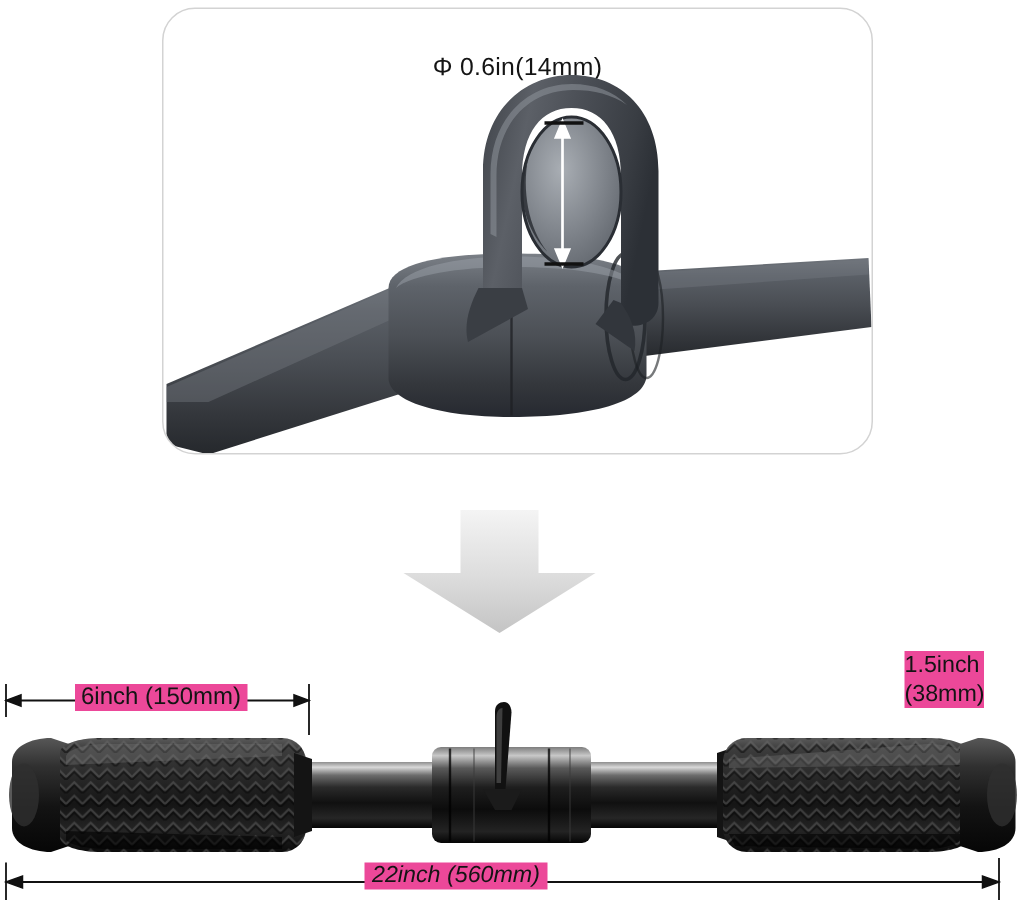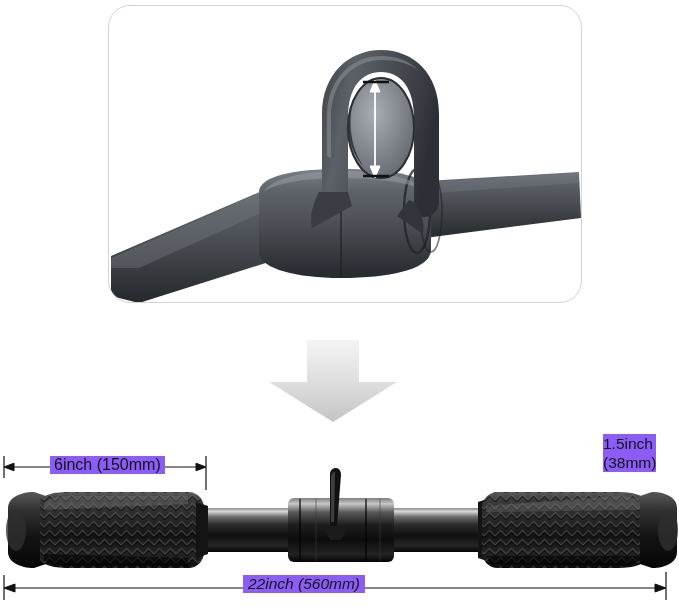--- a/index.html
+++ b/index.html
@@ -64,21 +64,21 @@
     top: 430px;
     width: 679px;
     height: 177px;
   }
 
   .dim-label {
     position: absolute;
     font-size: 16px;
     color: #141414;
     white-space: nowrap;
-    background: #8b5cf6;
+    background: #ec4899;
   }
 
   #label-grip {
     left: 50px;
     top: 456px;
     padding: 0 4px;
     font-size: 16px;
   }
   #label-height {
     left: 603px;
@@ -93,20 +93,21 @@
     padding: 0 5px;
     font-size: 15.5px;
     font-style: italic;
   }
 </style>
 </head>
 <body>
 
 <div id="detail-panel">
 
+  <div id="detail-caption">Φ 0.6in(14mm)</div>
 
   <svg class="svg-layer" width="474" height="298" viewBox="0 0 474 298">
     <defs>
       <linearGradient id="barDetail" x1="0" y1="0" x2="0" y2="1">
         <stop offset="0%" stop-color="#6f747b"></stop>
         <stop offset="18%" stop-color="#5a5f66"></stop>
         <stop offset="45%" stop-color="#4a4e54"></stop>
         <stop offset="78%" stop-color="#33363b"></stop>
         <stop offset="100%" stop-color="#25282c"></stop>
       </linearGradient>

